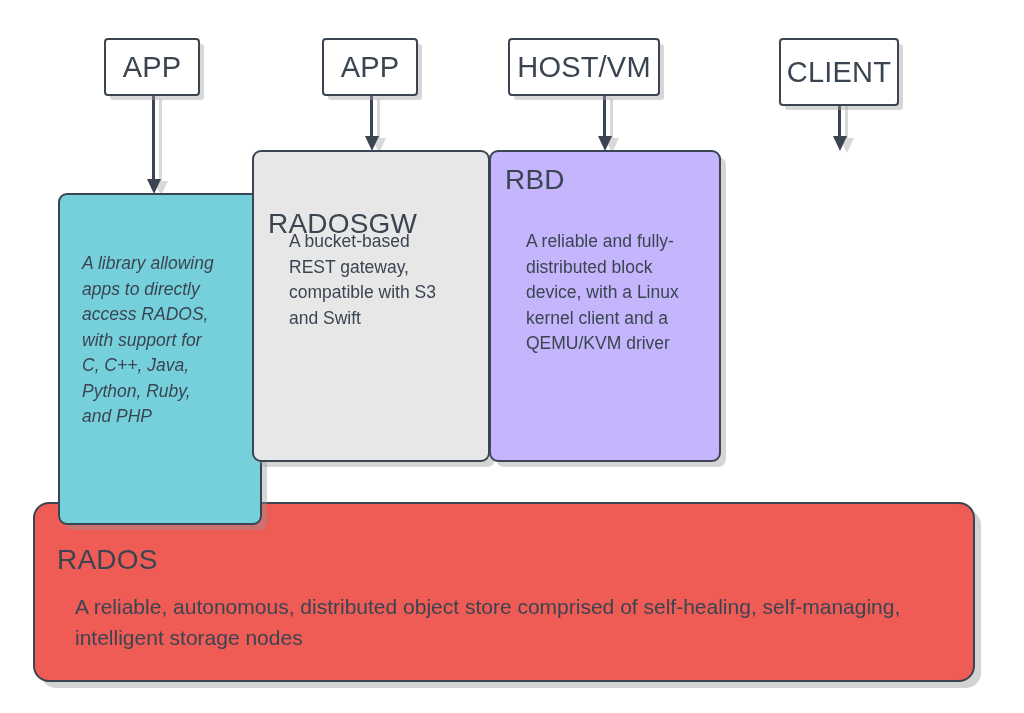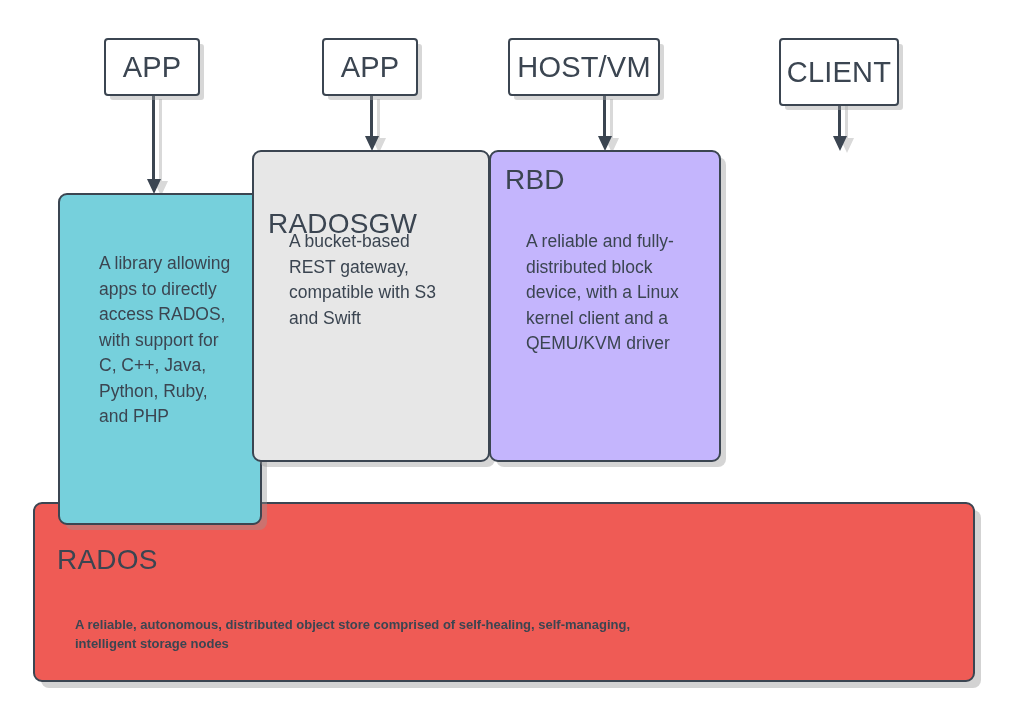--- a/index.html
+++ b/index.html
@@ -83,21 +83,21 @@
   #box-cephfs {
     left: 722px; top: 150px;
     width: 235px; height: 374px;
     background: #e7e7e7;
     z-index: 5;
   }
   #box-rados {
     left: 33px;  top: 502px;
     width: 942px; height: 180px;
     background: #ef5b55;
-    border-radius: 9px;
+    border-radius: 16px;
     z-index: 3;
     box-shadow: 7px 7px 0 -1px rgba(150,150,150,0.42);
   }
 
   
   .connector {
     position: absolute;
     z-index: 2;
   }
   .conn-line {
@@ -175,26 +175,26 @@
   <div class="node top-box" style="left:508px; top:38px; width:152px; height:58px;">
     <span>HOST/VM</span>
   </div>
 
   <div class="node top-box" style="left:779px; top:38px; width:120px; height:68px;">
     <span>CLIENT</span>
   </div>
 
   <div class="node" id="box-rados">
     <div class="svc-title" style="left:22px; top:42px;">RADOS</div>
-    <div class="svc-desc" style="left:40px; top:112px; font-size:13px;font-weight:bold;">A reliable, autonomous, distributed object store comprised of self-healing, self-managing,
+    <div class="svc-desc" style="left:40px; top:88px; font-size:21px;">A reliable, autonomous, distributed object store comprised of self-healing, self-managing,
 intelligent storage nodes</div>
   </div>
 
   <div class="node svc-box" id="box-librados">
-    <div class="svc-desc" style="left:39px; top:56px;">A library allowing
+    <div class="svc-desc" style="left:22px; top:56px;font-style:italic;">A library allowing
 apps to directly
 access RADOS,
 with support for
 C, C++, Java,
 Python, Ruby,
 and PHP</div>
   </div>
 
   <div class="node svc-box" id="box-radosgw">
     <div class="svc-title" style="left:14px; top:14px;margin-top:44px;">RADOSGW</div>

